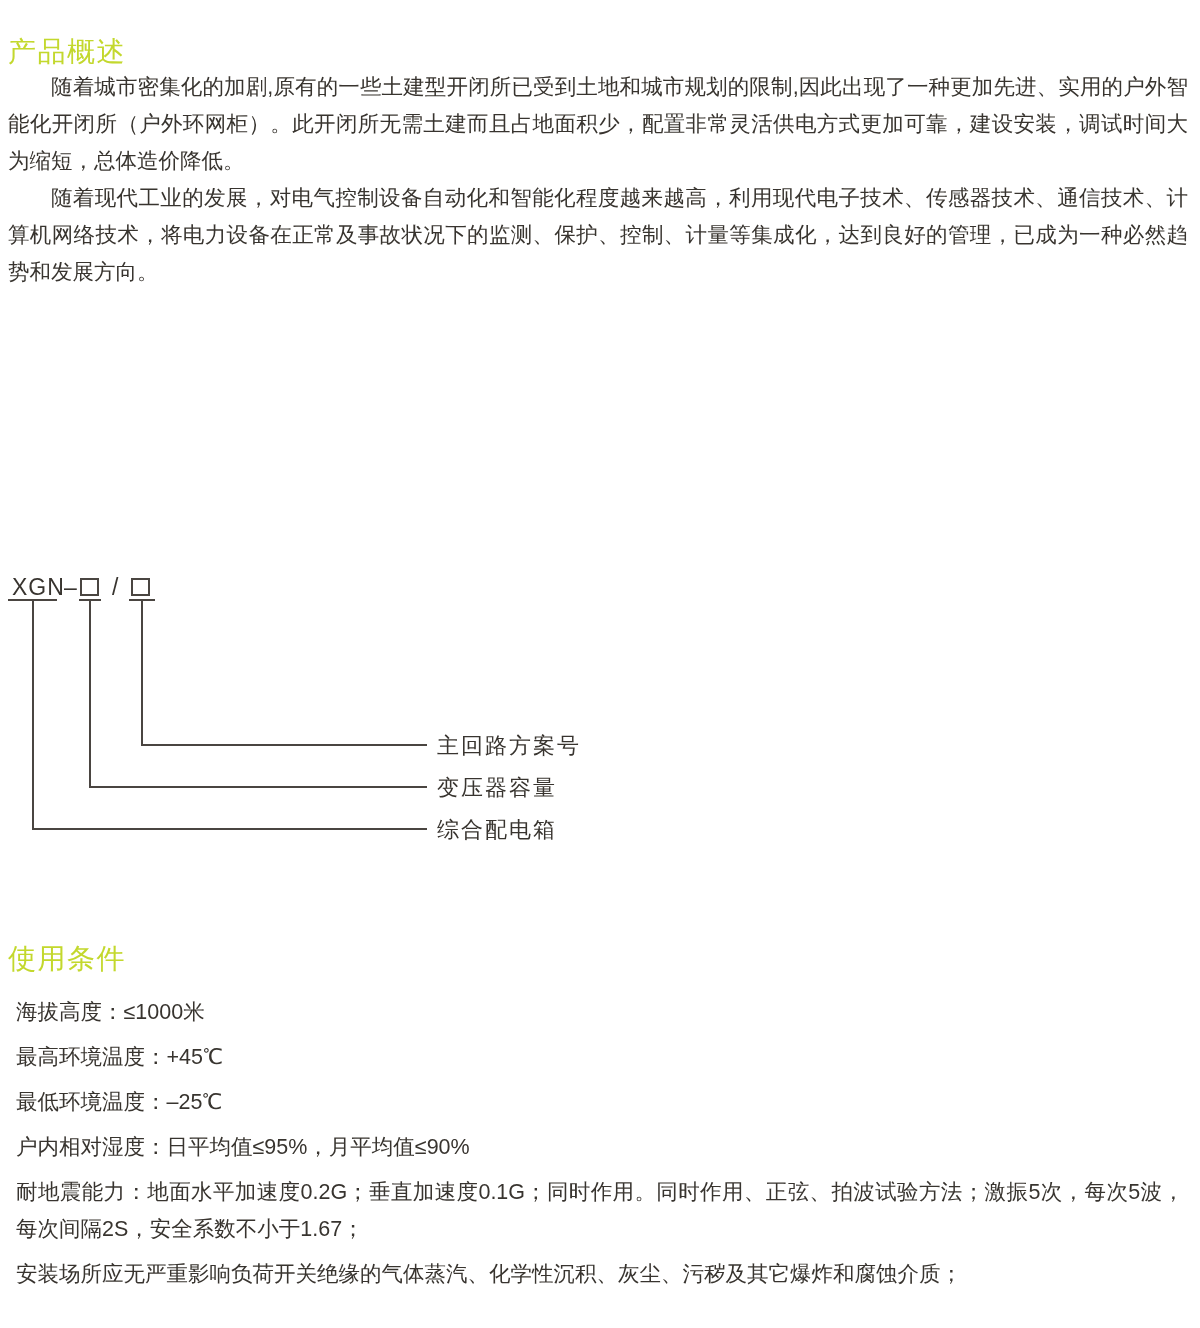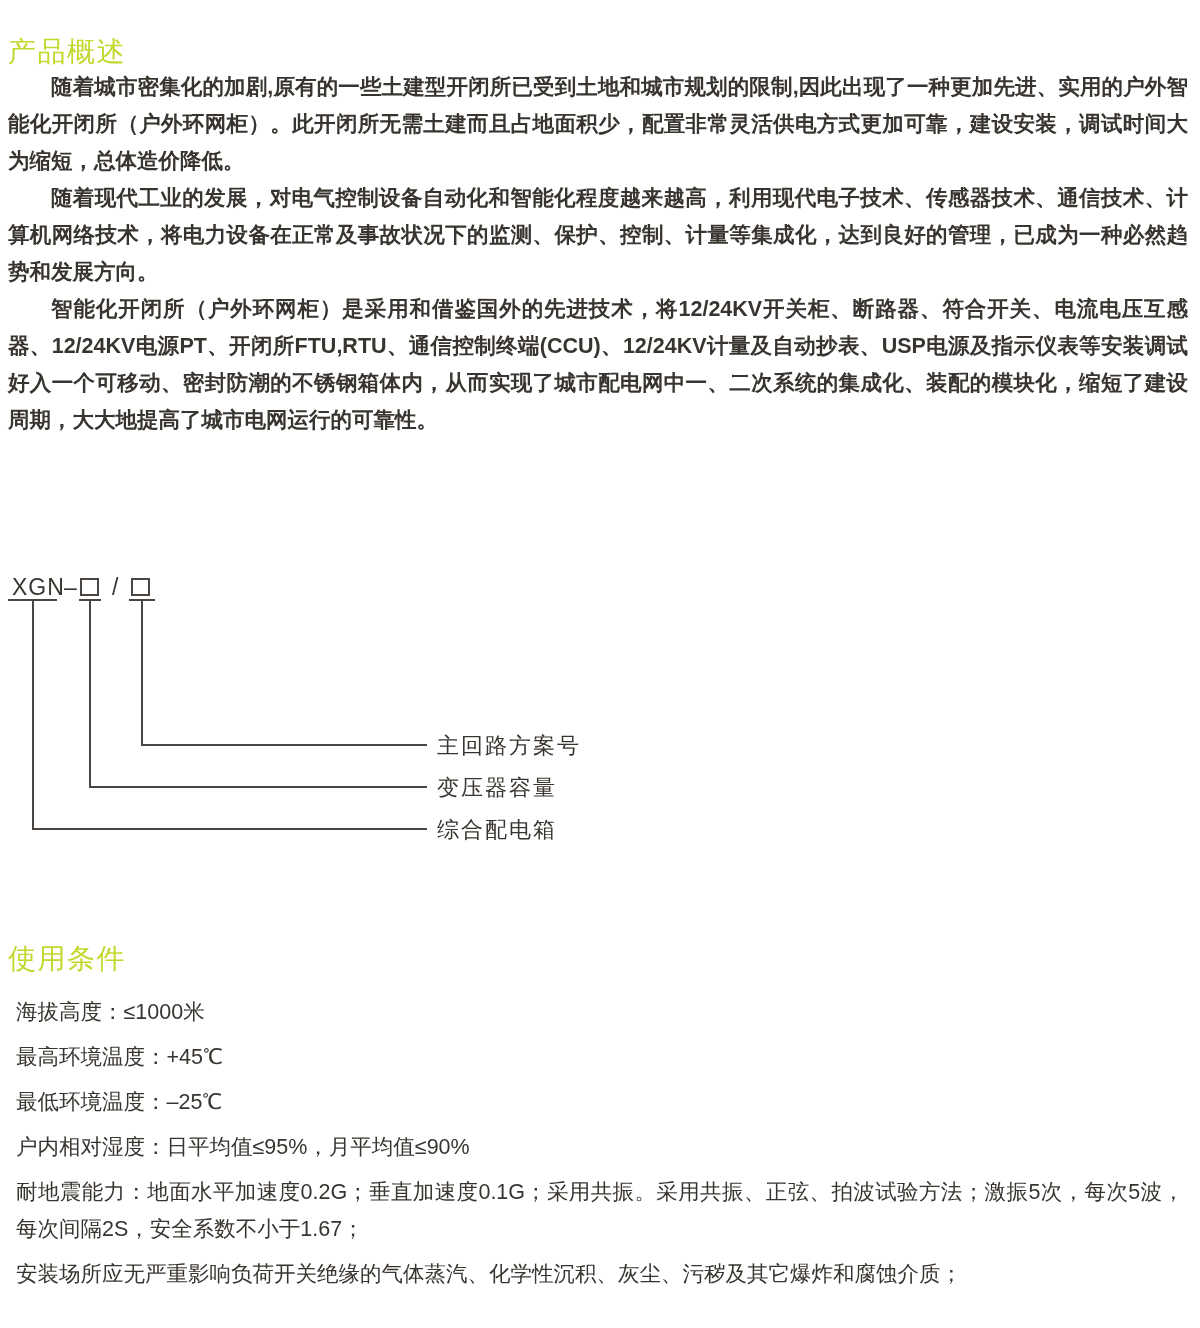--- a/index.html
+++ b/index.html
@@ -20,21 +20,20 @@
     letter-spacing: 1.5px;
     color: #c3d82d;
     white-space: nowrap;
     text-align: right;
   }
   #overview-paragraphs {
     position: absolute;
     left: 8px;
     top: 69px;
     width: 1180px;
-    font-weight: bold;
   }
   #overview-paragraphs p {
     margin: 0;
     font-size: 21.5px;
     line-height: 37px;
     text-align: justify;
     text-indent: 2em;
     color: #38342f;
   }
   #model-diagram {
@@ -67,21 +66,20 @@
 </head>
 <body>
 
 <div id="page">
 
   <h2 class="section-heading" style="top:10px;">产品概述</h2>
 
   <div id="overview-paragraphs">
     <p>随着城市密集化的加剧,原有的一些土建型开闭所已受到土地和城市规划的限制,因此出现了一种更加先进、实用的户外智能化开闭所（户外环网柜）。此开闭所无需土建而且占地面积少，配置非常灵活供电方式更加可靠，建设安装，调试时间大为缩短，总体造价降低。</p>
     <p>随着现代工业的发展，对电气控制设备自动化和智能化程度越来越高，利用现代电子技术、传感器技术、通信技术、计算机网络技术，将电力设备在正常及事故状况下的监测、保护、控制、计量等集成化，达到良好的管理，已成为一种必然趋势和发展方向。</p>
-    <p>智能化开闭所（户外环网柜）是采用和借鉴国外的先进技术，将12/24KV开关柜、断路器、符合开关、电流电压互感器、12/24KV电源PT、开闭所FTU,RTU、通信控制终端(CCU)、12/24KV计量及自动抄表、USP电源及指示仪表等安装调试好入一个可移动、密封防潮的不锈钢箱体内，从而实现了城市配电网中一、二次系统的集成化、装配的模块化，缩短了建设周期，大大地提高了城市电网运行的可靠性。</p>
   </div>
 
 
   <svg id="model-diagram" viewBox="0 0 640 290">
 
     <text class="model-code-text" x="4" y="27">XGN</text>
     <text class="model-code-text" x="56" y="27">–</text>
     <rect x="73" y="11" width="17" height="16" fill="none" stroke="#4a4541" stroke-width="2"></rect>
     <text class="model-code-text" x="104" y="27">/</text>
     <rect x="124" y="11" width="17" height="16" fill="none" stroke="#4a4541" stroke-width="2"></rect>
@@ -99,17 +97,17 @@
     <text class="model-label" x="429" y="261" dominant-baseline="central">综合配电箱</text>
   </svg>
 
   <h2 class="section-heading" style="top:917px;">使用条件</h2>
 
   <div id="conditions-list">
     <p class="condition-item">海拔高度：≤1000米</p>
     <p class="condition-item">最高环境温度：+45℃</p>
     <p class="condition-item">最低环境温度：–25℃</p>
     <p class="condition-item">户内相对湿度：日平均值≤95%，月平均值≤90%</p>
-    <p class="condition-item">耐地震能力：地面水平加速度0.2G；垂直加速度0.1G；采用共振。采用共振、正弦、拍波试验方法；激振5次，每次5波，每次间隔2S，安全系数不小于1.67；</p>
+    <p class="condition-item">耐地震能力：地面水平加速度0.2G；垂直加速度0.1G；同时作用。同时作用、正弦、拍波试验方法；激振5次，每次5波，每次间隔2S，安全系数不小于1.67；</p>
     <p class="condition-item">安装场所应无严重影响负荷开关绝缘的气体蒸汽、化学性沉积、灰尘、污秽及其它爆炸和腐蚀介质；</p>
   </div>
 
 </div>
 
 </body></html>

